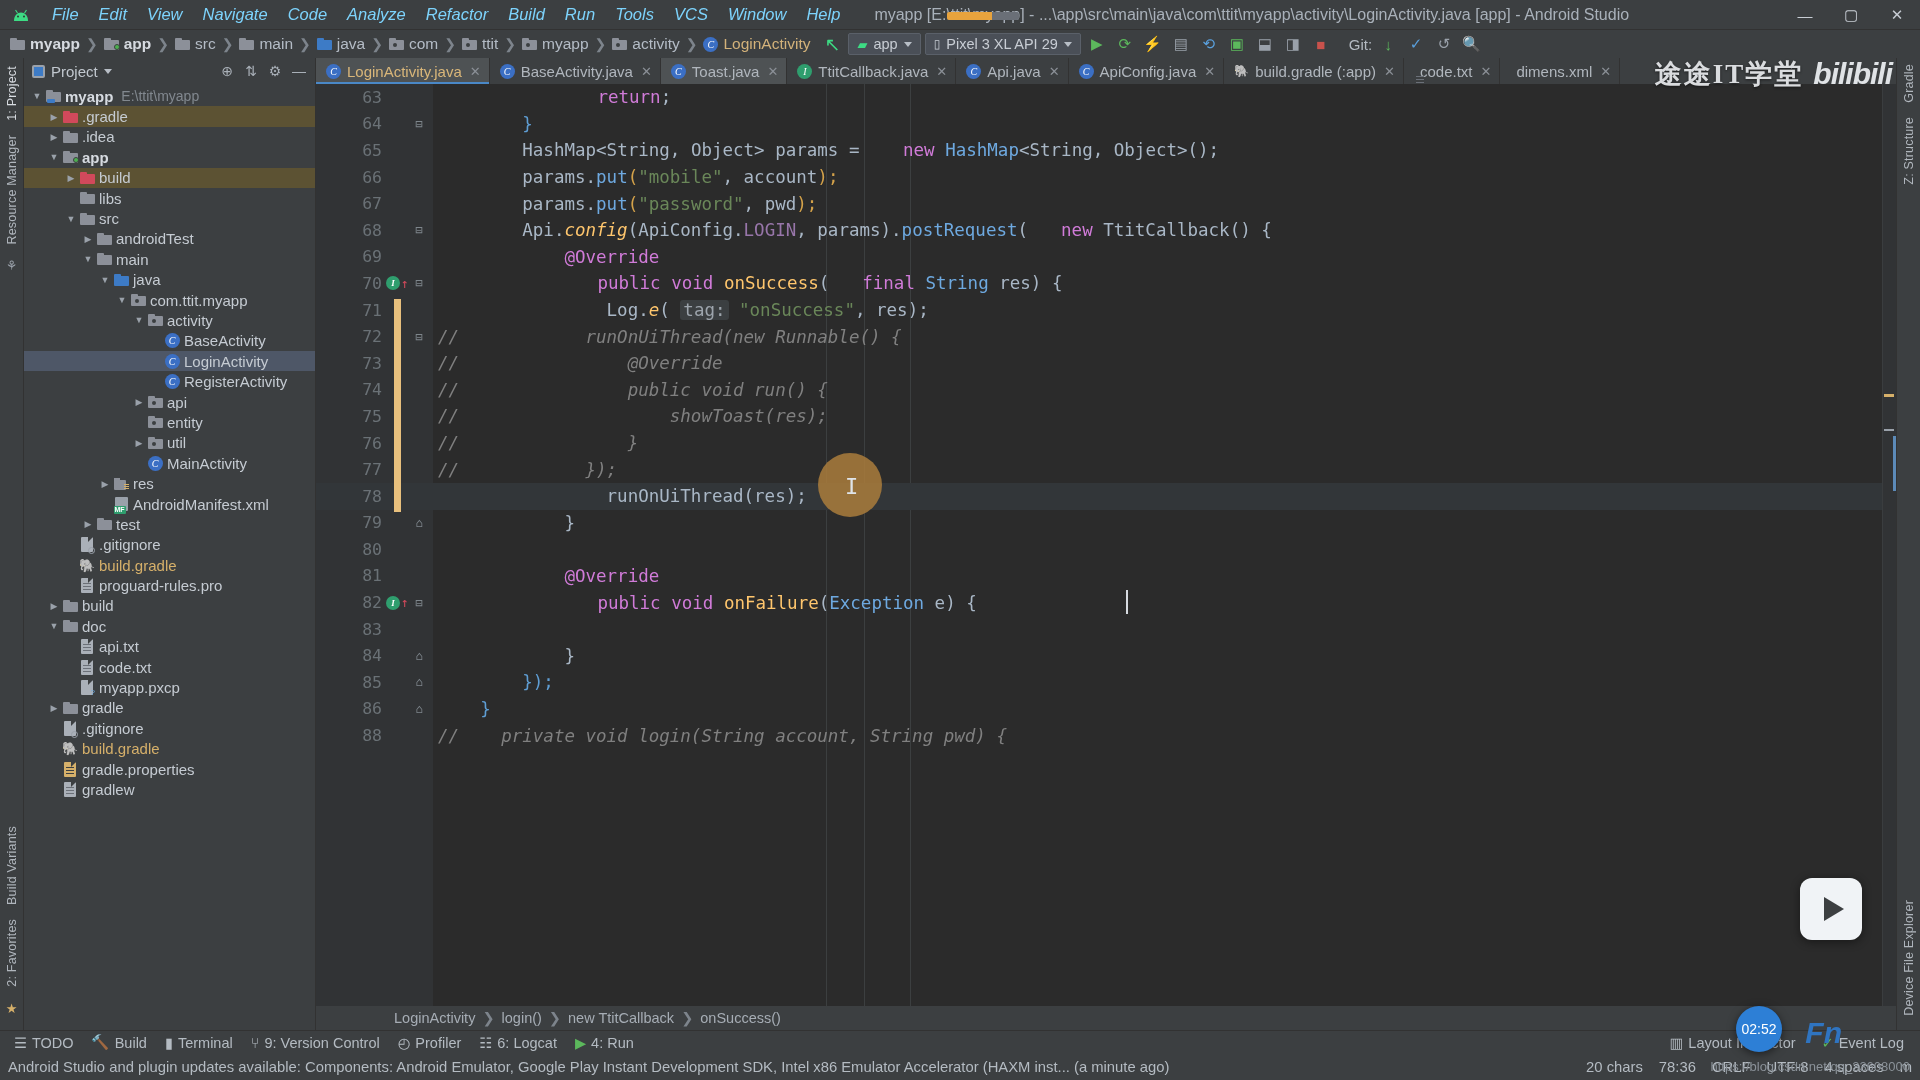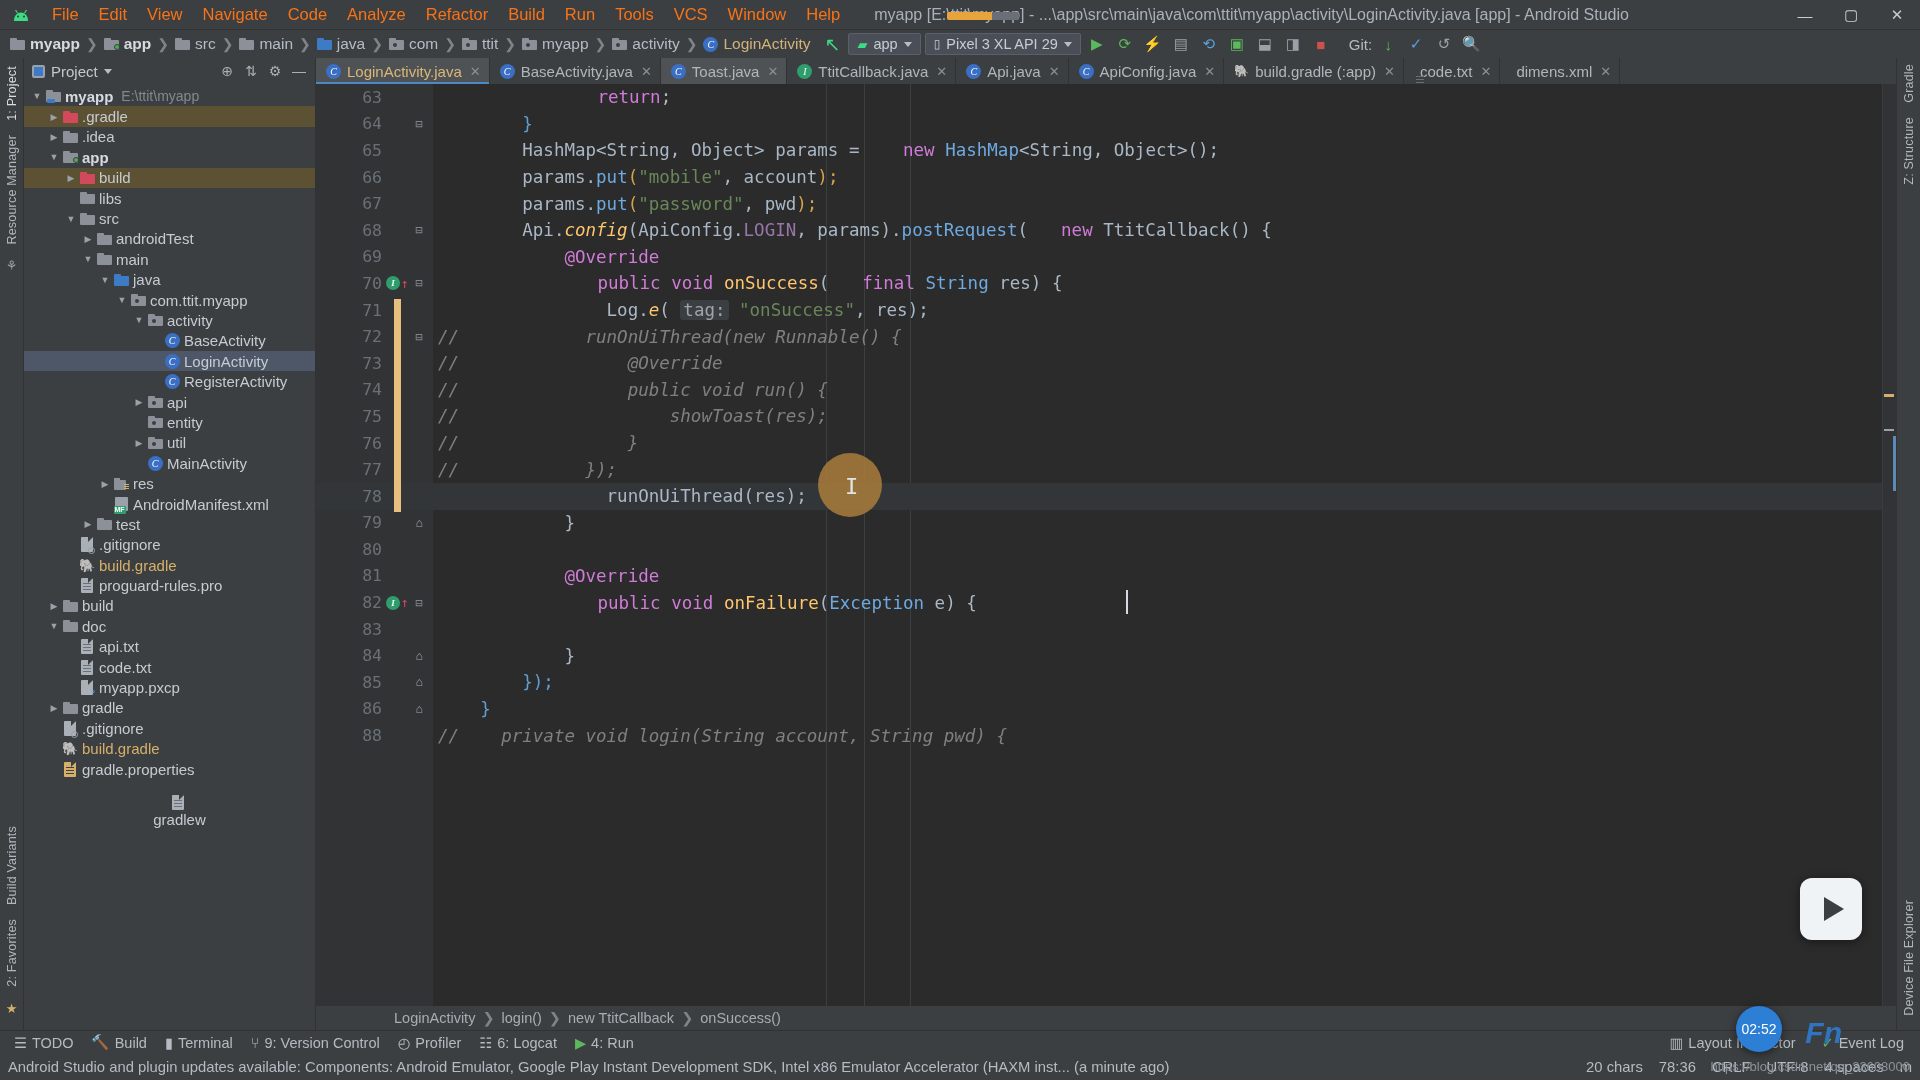--- a/index.html
+++ b/index.html
@@ -28,23 +28,23 @@
     width: 26px; height: 30px;
     display: flex; align-items: center; justify-content: center;
     margin-left: 8px;
   }
   .android-logo svg { display:block; }
   .menu {
     display: flex; align-items: center; height: 30px;
     margin-left: 8px;
   }
   .menu-item {
-    padding: 4px 10px; font-size: 16.5px; color: #f97316;
+    padding: 4px 10px; font-size: 16.5px; color: #7dd3fc;
     height: 30px; display: flex; align-items: center;
-    cursor: default; white-space: nowrap;
+    cursor: default; white-space: nowrap; font-style: italic;
   }
   .title-text {
     font-size: 16px; color: #a9b1ba;
     margin-left: 24px; white-space: nowrap;
   }
   .win-ctrl {
     position: absolute; right: 0; top: 0; height: 30px;
     display: flex; align-items: center;
   }
   .win-btn {
@@ -796,21 +796,21 @@
           </div>
           <div class="tnode" style="padding-left: 23px;">
             <span class="arw"></span>
             <span class="ico">
               <span class="file-ico" style="background:#d6b06a">
                 <span class="file-lines" style="background:#3c3f41;box-shadow:0 3px 0 #3c3f41,0 6px 0 #3c3f41"></span>
               </span>
             </span>
             <span class="lbl">gradle.properties</span>
           </div>
-          <div class="tnode" style="padding-left: 23px; flex-direction: column;">
+          <div class="tnode" style="padding-left: 23px;">
             <span class="arw"></span>
             <span class="ico">
               <span class="file-ico">
                 <span class="file-lines"></span>
               </span>
             </span>
             <span class="lbl">gradlew</span>
           </div>
         </div>
     </div>
@@ -1077,19 +1077,23 @@
     <span class="st-right">
       <span>20 chars</span>
       <span>78:36</span>
       <span>CRLF</span>
       <span>UTF-8</span>
       <span>4 spaces</span>
       <span>m</span>
     </span>
   </div>
 
+  <div class="wm-bili">
+    <span class="wm-cn">途途IT学堂</span>
+    <span class="wm-logo">bilibili</span>
+  </div>
   <div class="play-badge"></div>
   <div class="rec-bubble">
     <span>02:52</span>
   </div>
   <div class="fn-wm">Fn</div>
   <div class="url-wm">https://blog.csdn.net/qq_33608000</div>
 </div>
 
 </body></html>

